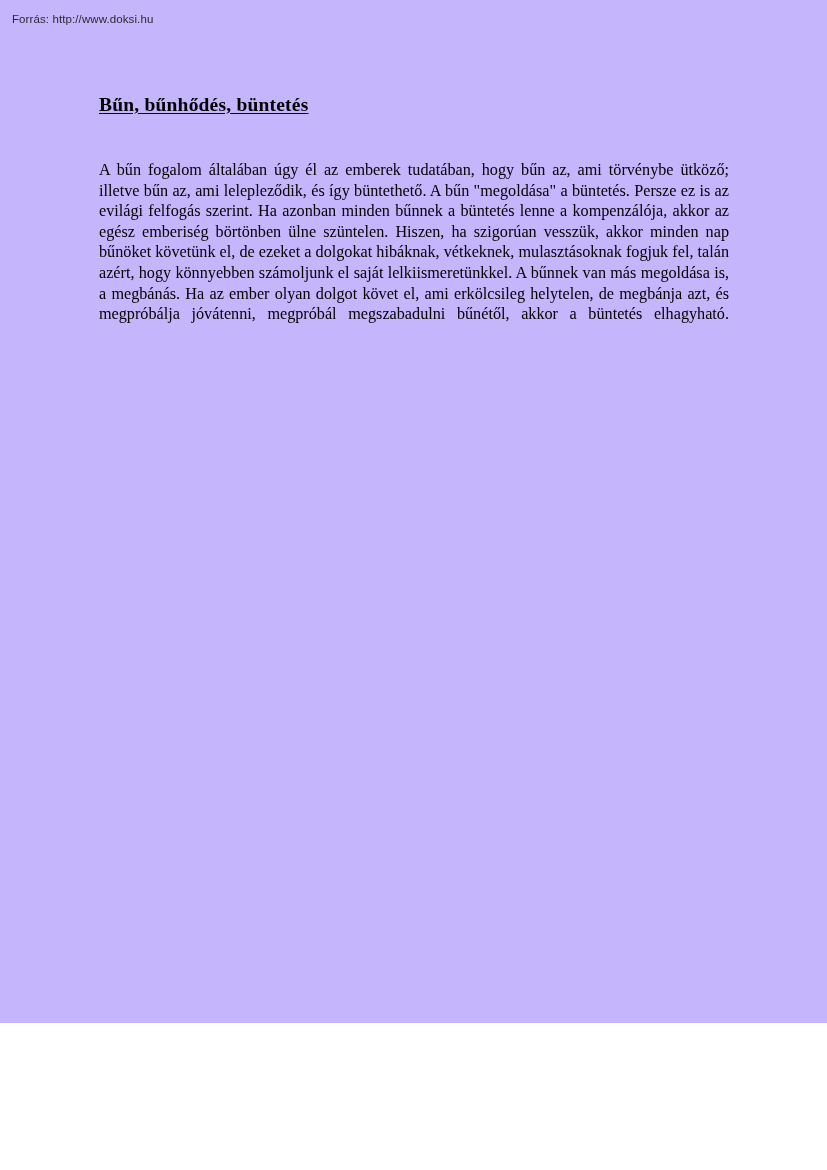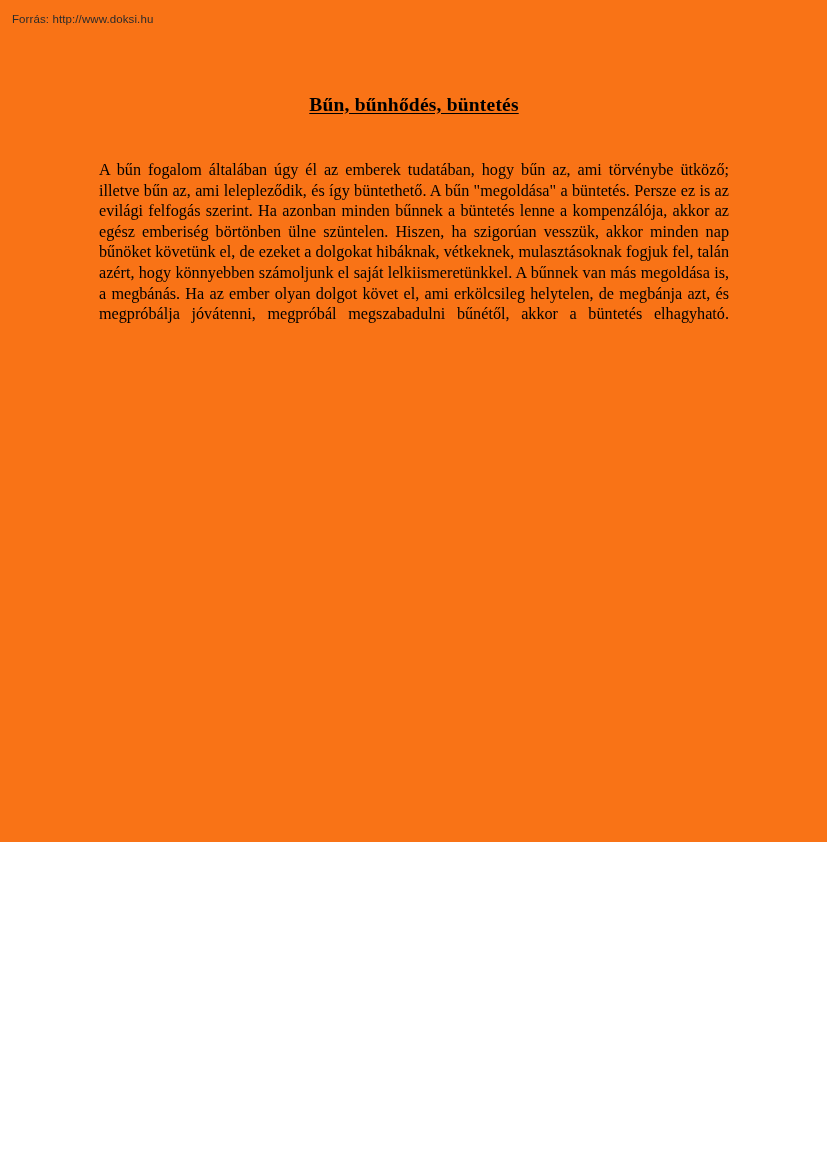--- a/index.html
+++ b/index.html
@@ -5,22 +5,22 @@
 <style>
   html, body {
     margin: 0;
     padding: 0;
     background: #ffffff;
   }
 
   .page {
     position: relative;
     width: 827px;
-    height: 842px;
-    background: #f97316;
+    height: 1023px;
+    background: #c4b5fd;
     overflow: hidden;
     box-sizing: border-box;
   }
 
   .source-header {
     position: absolute;
     left: 12px;
     top: 12px;
     font-family: "Liberation Sans", sans-serif;
     font-size: 11.5px;
@@ -35,21 +35,21 @@
     left: 99px;
     top: 92px;
     width: 630px;
     font-family: "Liberation Serif", "DejaVu Serif", serif;
     color: #000000;
   }
 
   .doc-title {
     font-size: 19.5px;
     font-weight: bold;
-    text-align: center;
+    text-align: left;
     text-decoration: underline;
     text-underline-offset: 2px;
     line-height: 26px;
     margin: 0 0 0 0;
     letter-spacing: 0.2px;
   }
 
   .para {
     font-size: 16.2px;
     line-height: 20.6px;

